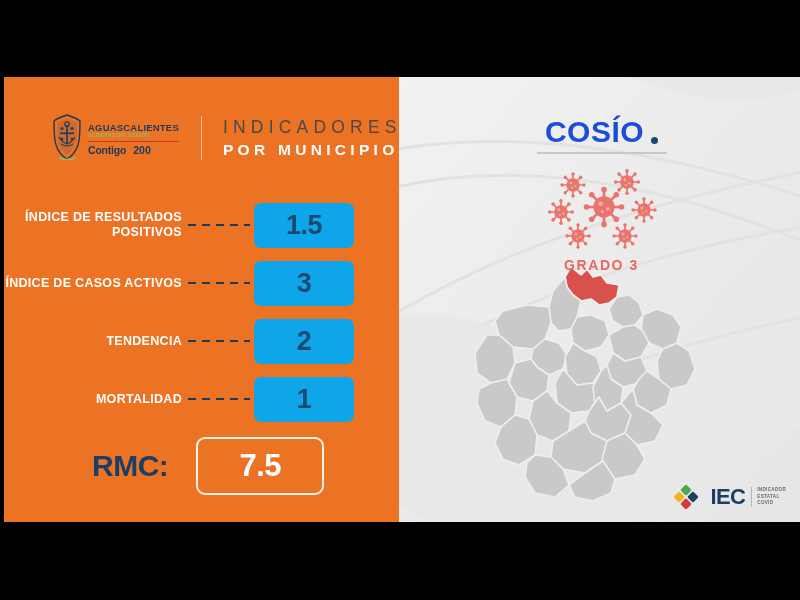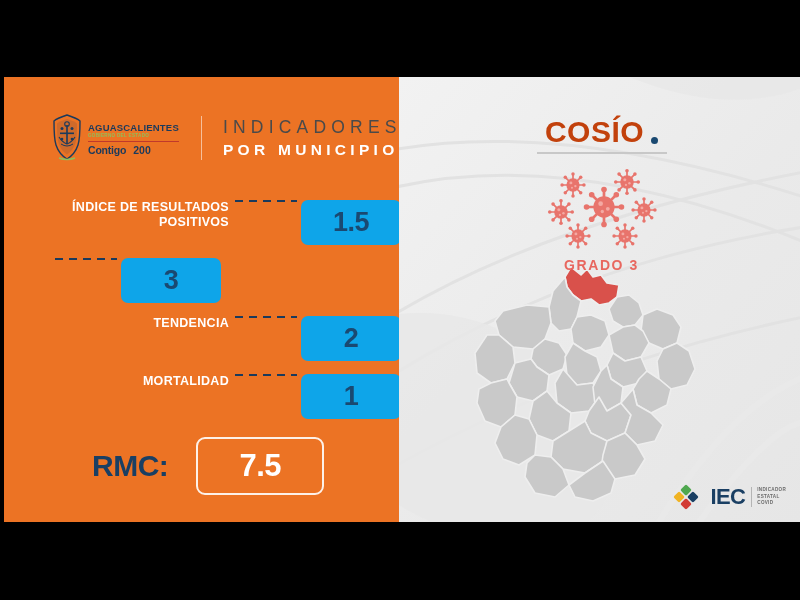--- a/index.html
+++ b/index.html
@@ -142,24 +142,23 @@
   
   #indicators {
     position: absolute;
     left: 0;
     top: 123px;
     width: 395px;
   }
 
   .ind-row {
     display: flex;
-    align-items: flex-start;
+    align-items: center;
     height: 50px;
     margin-bottom: 8px;
-    padding-left: 47px;
   }
 
   .ind-label {
     width: 178px;
     flex: 0 0 178px;
     text-align: right;
     font-size: 12.5px;
     font-weight: bold;
     color: #ffffff;
     letter-spacing: 0.3px;
@@ -244,21 +243,21 @@
     position: absolute;
     left: 0;
     top: 38px;
     width: 405px;
     text-align: center;
     z-index: 3;
   }
   .muni-name {
     font-size: 30px;
     font-weight: bold;
-    color: #c2410c;
+    color: #1d4ed8;
     letter-spacing: 0.5px;
     display: inline-block;
     position: relative;
   }
   .muni-dot {
     display: inline-block;
     width: 7px;
     height: 7px;
     border-radius: 50%;
     background: #1a4971;
@@ -390,20 +389,21 @@
 
       <div id="indicators">
 
         <div class="ind-row">
           <div class="ind-label">ÍNDICE DE RESULTADOS POSITIVOS</div>
           <div class="ind-dashes"></div>
           <div class="ind-box">1.5</div>
         </div>
 
         <div class="ind-row">
+          <div class="ind-label">ÍNDICE DE CASOS ACTIVOS</div>
           <div class="ind-dashes"></div>
           <div class="ind-box">3</div>
         </div>
 
         <div class="ind-row">
           <div class="ind-label">TENDENCIA</div>
           <div class="ind-dashes"></div>
           <div class="ind-box">2</div>
         </div>
 

